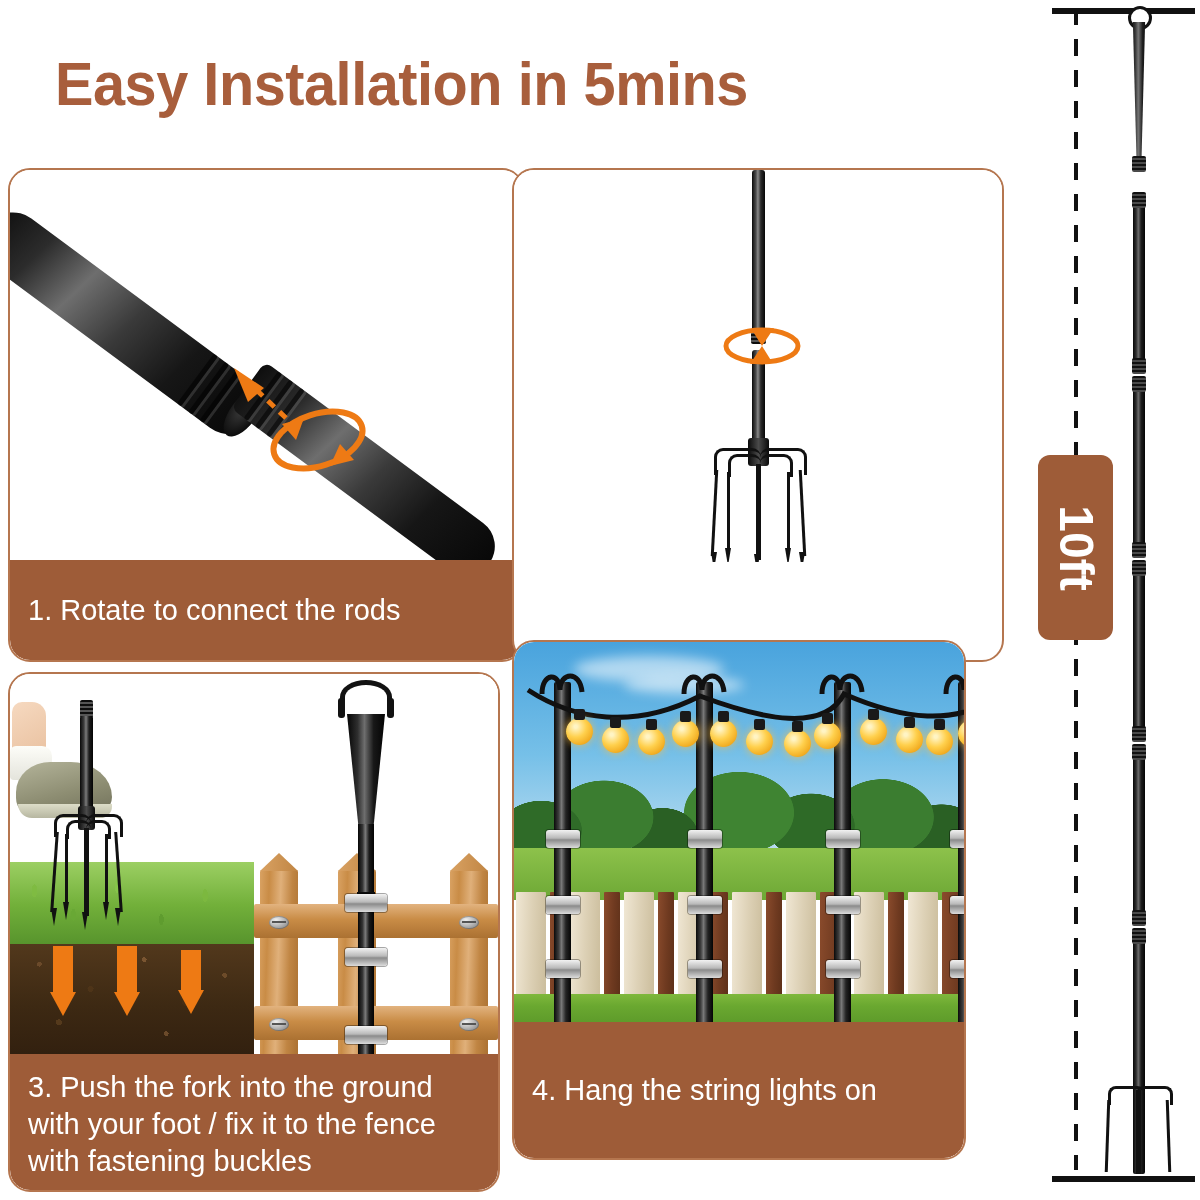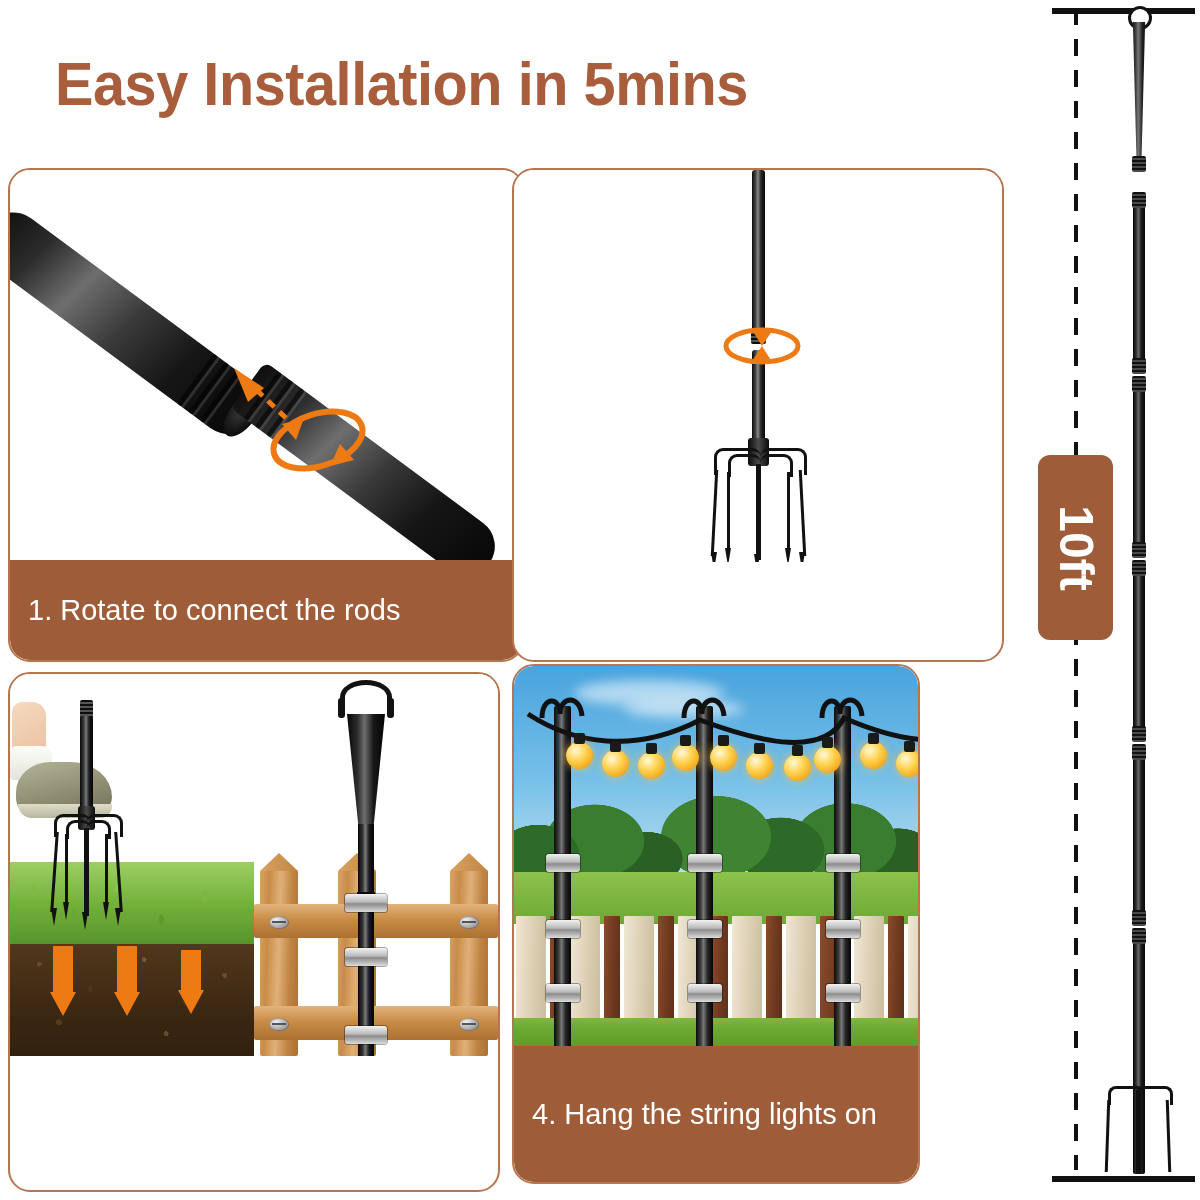--- a/index.html
+++ b/index.html
@@ -16,21 +16,21 @@
     transform:scaleX(0.93);transform-origin:left center;
   }
   
   .panel{
     position:absolute;border:2px solid #B5764F;border-radius:22px;
     background:#ffffff;overflow:hidden;box-sizing:border-box;
   }
   #panel1{left:8px;  top:168px;  width:516px;height:494px;}
   #panel2{left:512px;top:168px;  width:492px;height:494px;}
   #panel3{left:8px;  top:672px;  width:492px;height:520px;}
-  #panel4{left:512px;top:664px;  width:408px;height:520px;}
+  #panel4{left:512px;top:640px;  width:454px;height:520px;}
 
   .media{position:absolute;left:0;top:0;right:0;overflow:hidden;background:#fff;}
   #panel1 .media,#panel2 .media{height:392px;}
   #panel3 .media,#panel4 .media{height:382px;}
 
   .caption{
     position:absolute;left:0;right:0;bottom:0;
     background:#9E5C38;color:#ffffff;
     border-radius:0 0 20px 20px;
     font-size:29px;line-height:37px;font-weight:400;
@@ -369,20 +369,25 @@
         <div style="position:absolute;left:103px;top:218px;width:18px;height:14px;
                     background:repeating-linear-gradient(180deg,#0d0d0d 0,#0d0d0d 2px,#555 2px,#555 4px)"></div>
       </div>
 
       <div class="buckle" style="left:91px;top:220px;width:42px"></div>
       <div class="buckle" style="left:91px;top:274px;width:42px"></div>
       <div class="buckle" style="left:91px;top:352px;width:42px"></div>
     </div>
   </div>
 
+  <div class="caption">
+    <span class="cap-txt">3. Push the fork into the ground
+with your foot / fix it to the fence
+with fastening buckles</span>
+  </div>
 </div>
 
 <div class="panel" id="panel4">
   <div class="media">
     <div id="scene">
       <div id="sky"></div>
       <div class="cloud" style="left:60px;top:14px;width:150px;height:26px"></div>
       <div class="cloud" style="left:110px;top:34px;width:120px;height:18px"></div>
       <div id="treeline"></div>
       <div id="lawnfar"></div>

